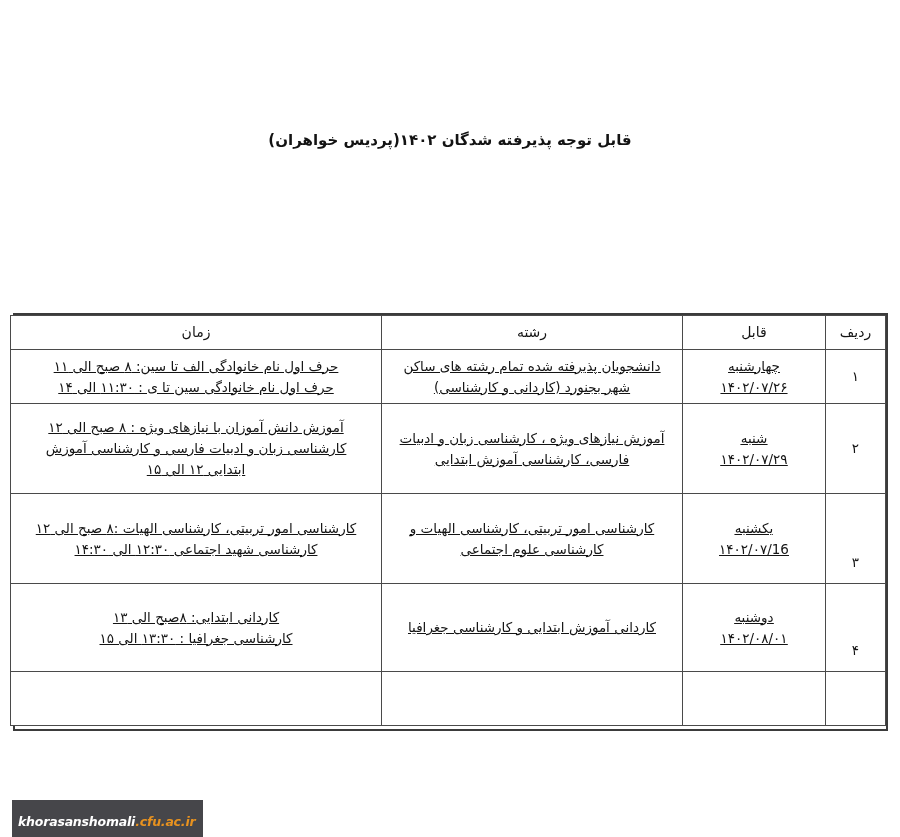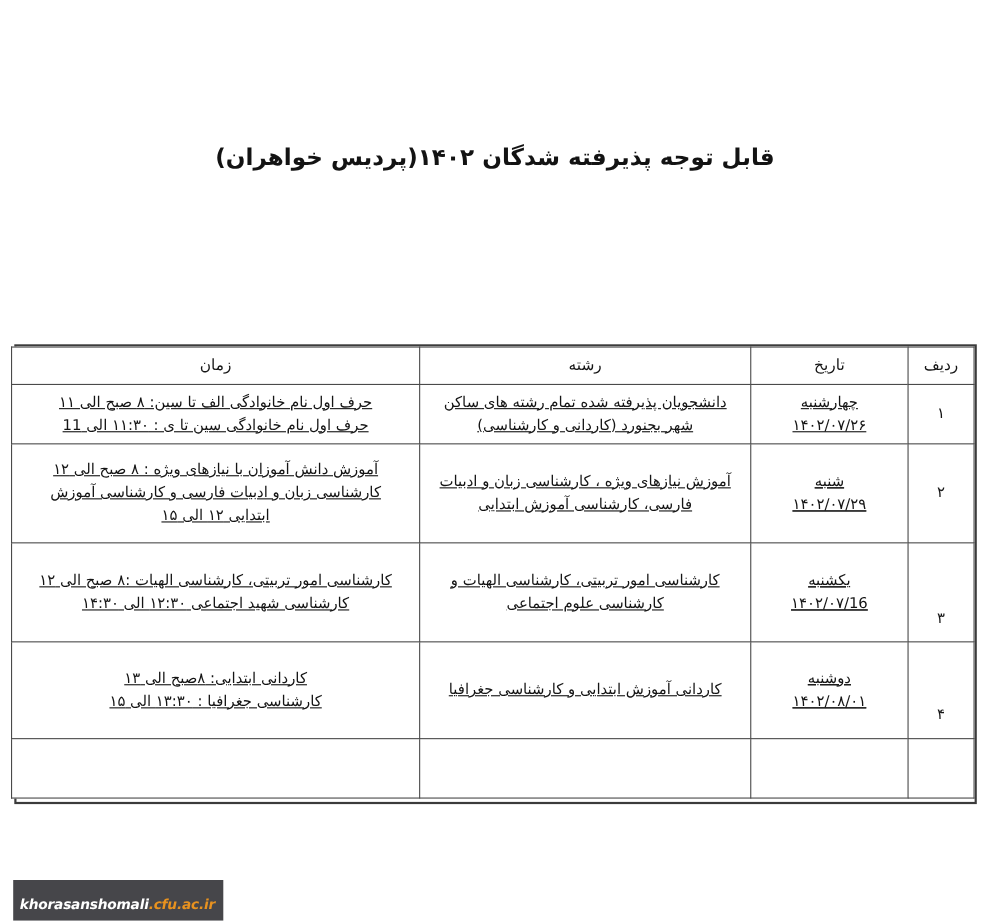--- a/index.html
+++ b/index.html
@@ -20,21 +20,21 @@
     box-sizing: border-box;
   }
 
   
   .doc-title {
     position: absolute;
     top: 131px;
     right: 40px;
     width: 820px;
     text-align: center;
-    font-size: 21px;
+    font-size: 15px;
     font-weight: bold;
     color: #131313;
     direction: rtl;
     letter-spacing: 0px;
   }
   .doc-body {
     position: absolute;
     top: 190px;
     right: 58px;
     width: 800px;
@@ -145,40 +145,40 @@
     <table class="sched">
       <colgroup>
         <col class="c-radif">
         <col class="c-tarikh">
         <col class="c-reshte">
         <col class="c-zaman">
       </colgroup>
       <thead>
         <tr>
           <th>ردیف</th>
-          <th>تاریخ</th>
+          <th>قابل</th>
           <th>رشته</th>
           <th>زمان</th>
         </tr>
       </thead>
       <tbody>
 
         <tr class="r1">
           <td class="radif">۱</td>
           <td class="cell-line-group">
             <span>چهارشنبه</span>
             <span>۱۴۰۲/۰۷/۲۶</span>
           </td>
           <td class="cell-line-group">
             <span>دانشجویان پذیرفته شده تمام رشته های ساکن</span>
             <span>شهر بجنورد (کاردانی و کارشناسی)</span>
           </td>
           <td class="cell-line-group">
             <span>حرف اول نام خانوادگی الف تا سین: ۸ صبح الی ۱۱</span>
-            <span>حرف اول نام خانوادگی سین تا ی : ۱۱:۳۰ الی 11</span>
+            <span>حرف اول نام خانوادگی سین تا ی : ۱۱:۳۰ الی ۱۴</span>
           </td>
         </tr>
 
         <tr class="r2">
           <td class="radif">۲</td>
           <td class="cell-line-group">
             <span>
                 <span>شنبه</span> 
                 <span>۱۴۰۲/۰۷/۲۹</span>
               </span>

